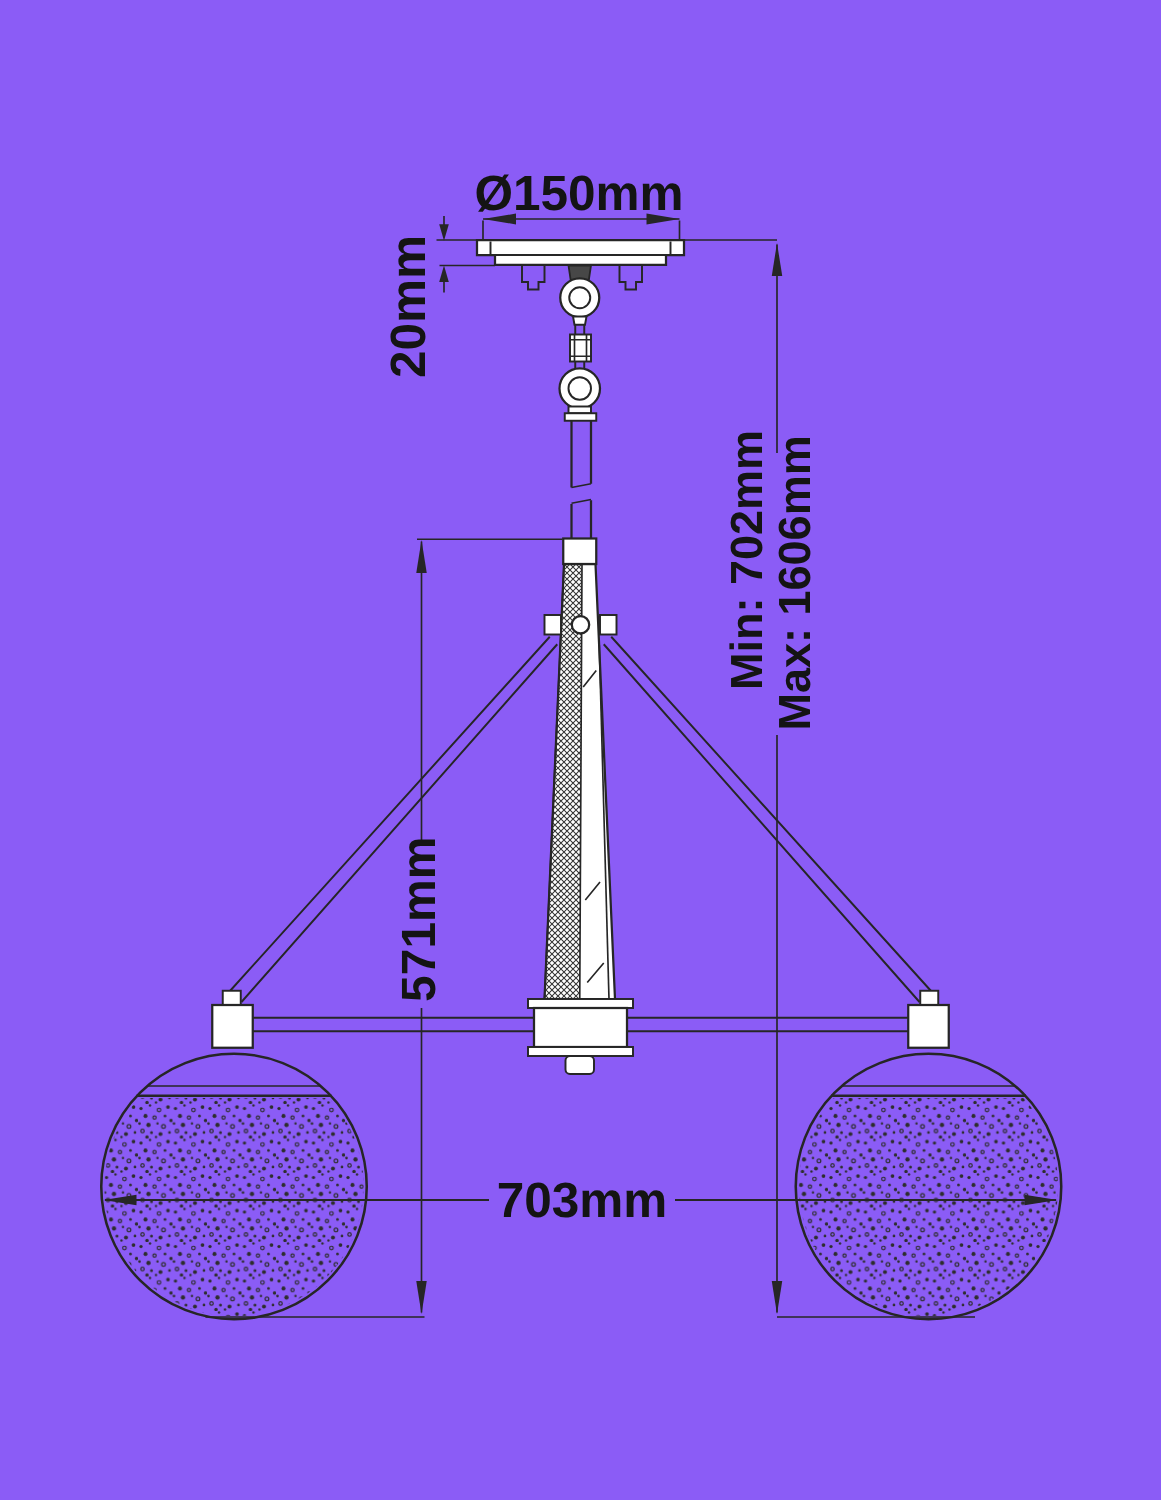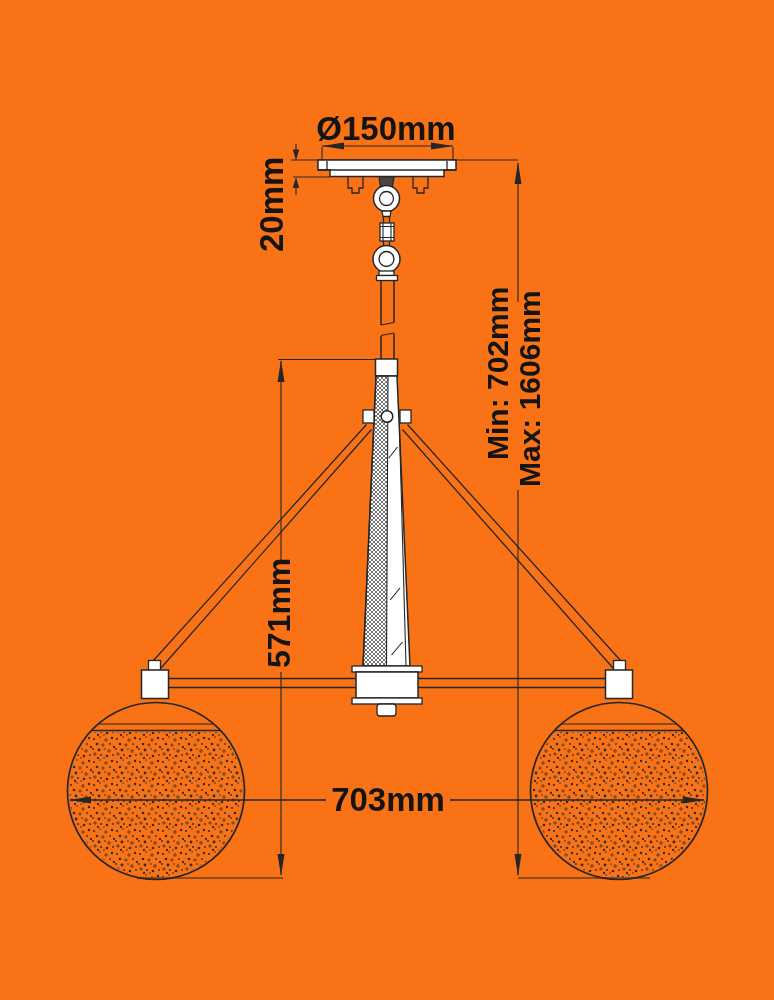--- a/index.html
+++ b/index.html
@@ -1,16 +1,16 @@
 <!DOCTYPE html>
 <html><head>
 <meta charset="utf-8">
 <style>
   html,body{margin:0;padding:0;background:#ffffff;}
-  .stage{width:774px;height:1000px;position:relative;background:#f97316;overflow:hidden;}
+  .stage{width:774px;height:1000px;position:relative;background:#8b5cf6;overflow:hidden;}
   svg{display:block;}
   .s15{stroke:#262626;stroke-width:1.5;fill:none;}
   .s16{stroke:#262626;stroke-width:1.7;fill:none;}
   .s13{stroke:#262626;stroke-width:1.3;fill:none;}
   .s11{stroke:#262626;stroke-width:1.1;fill:none;}
   .wf{fill:#ffffff;stroke:#262626;stroke-width:1.5;}
   .wf13{fill:#ffffff;stroke:#262626;stroke-width:1.3;}
   .ar{fill:#262626;stroke:none;}
   .dk{fill:#474747;stroke:#262626;stroke-width:1.2;}
   .t33{font-family:"Liberation Sans",sans-serif;font-weight:bold;font-size:33px;fill:#141414;}

